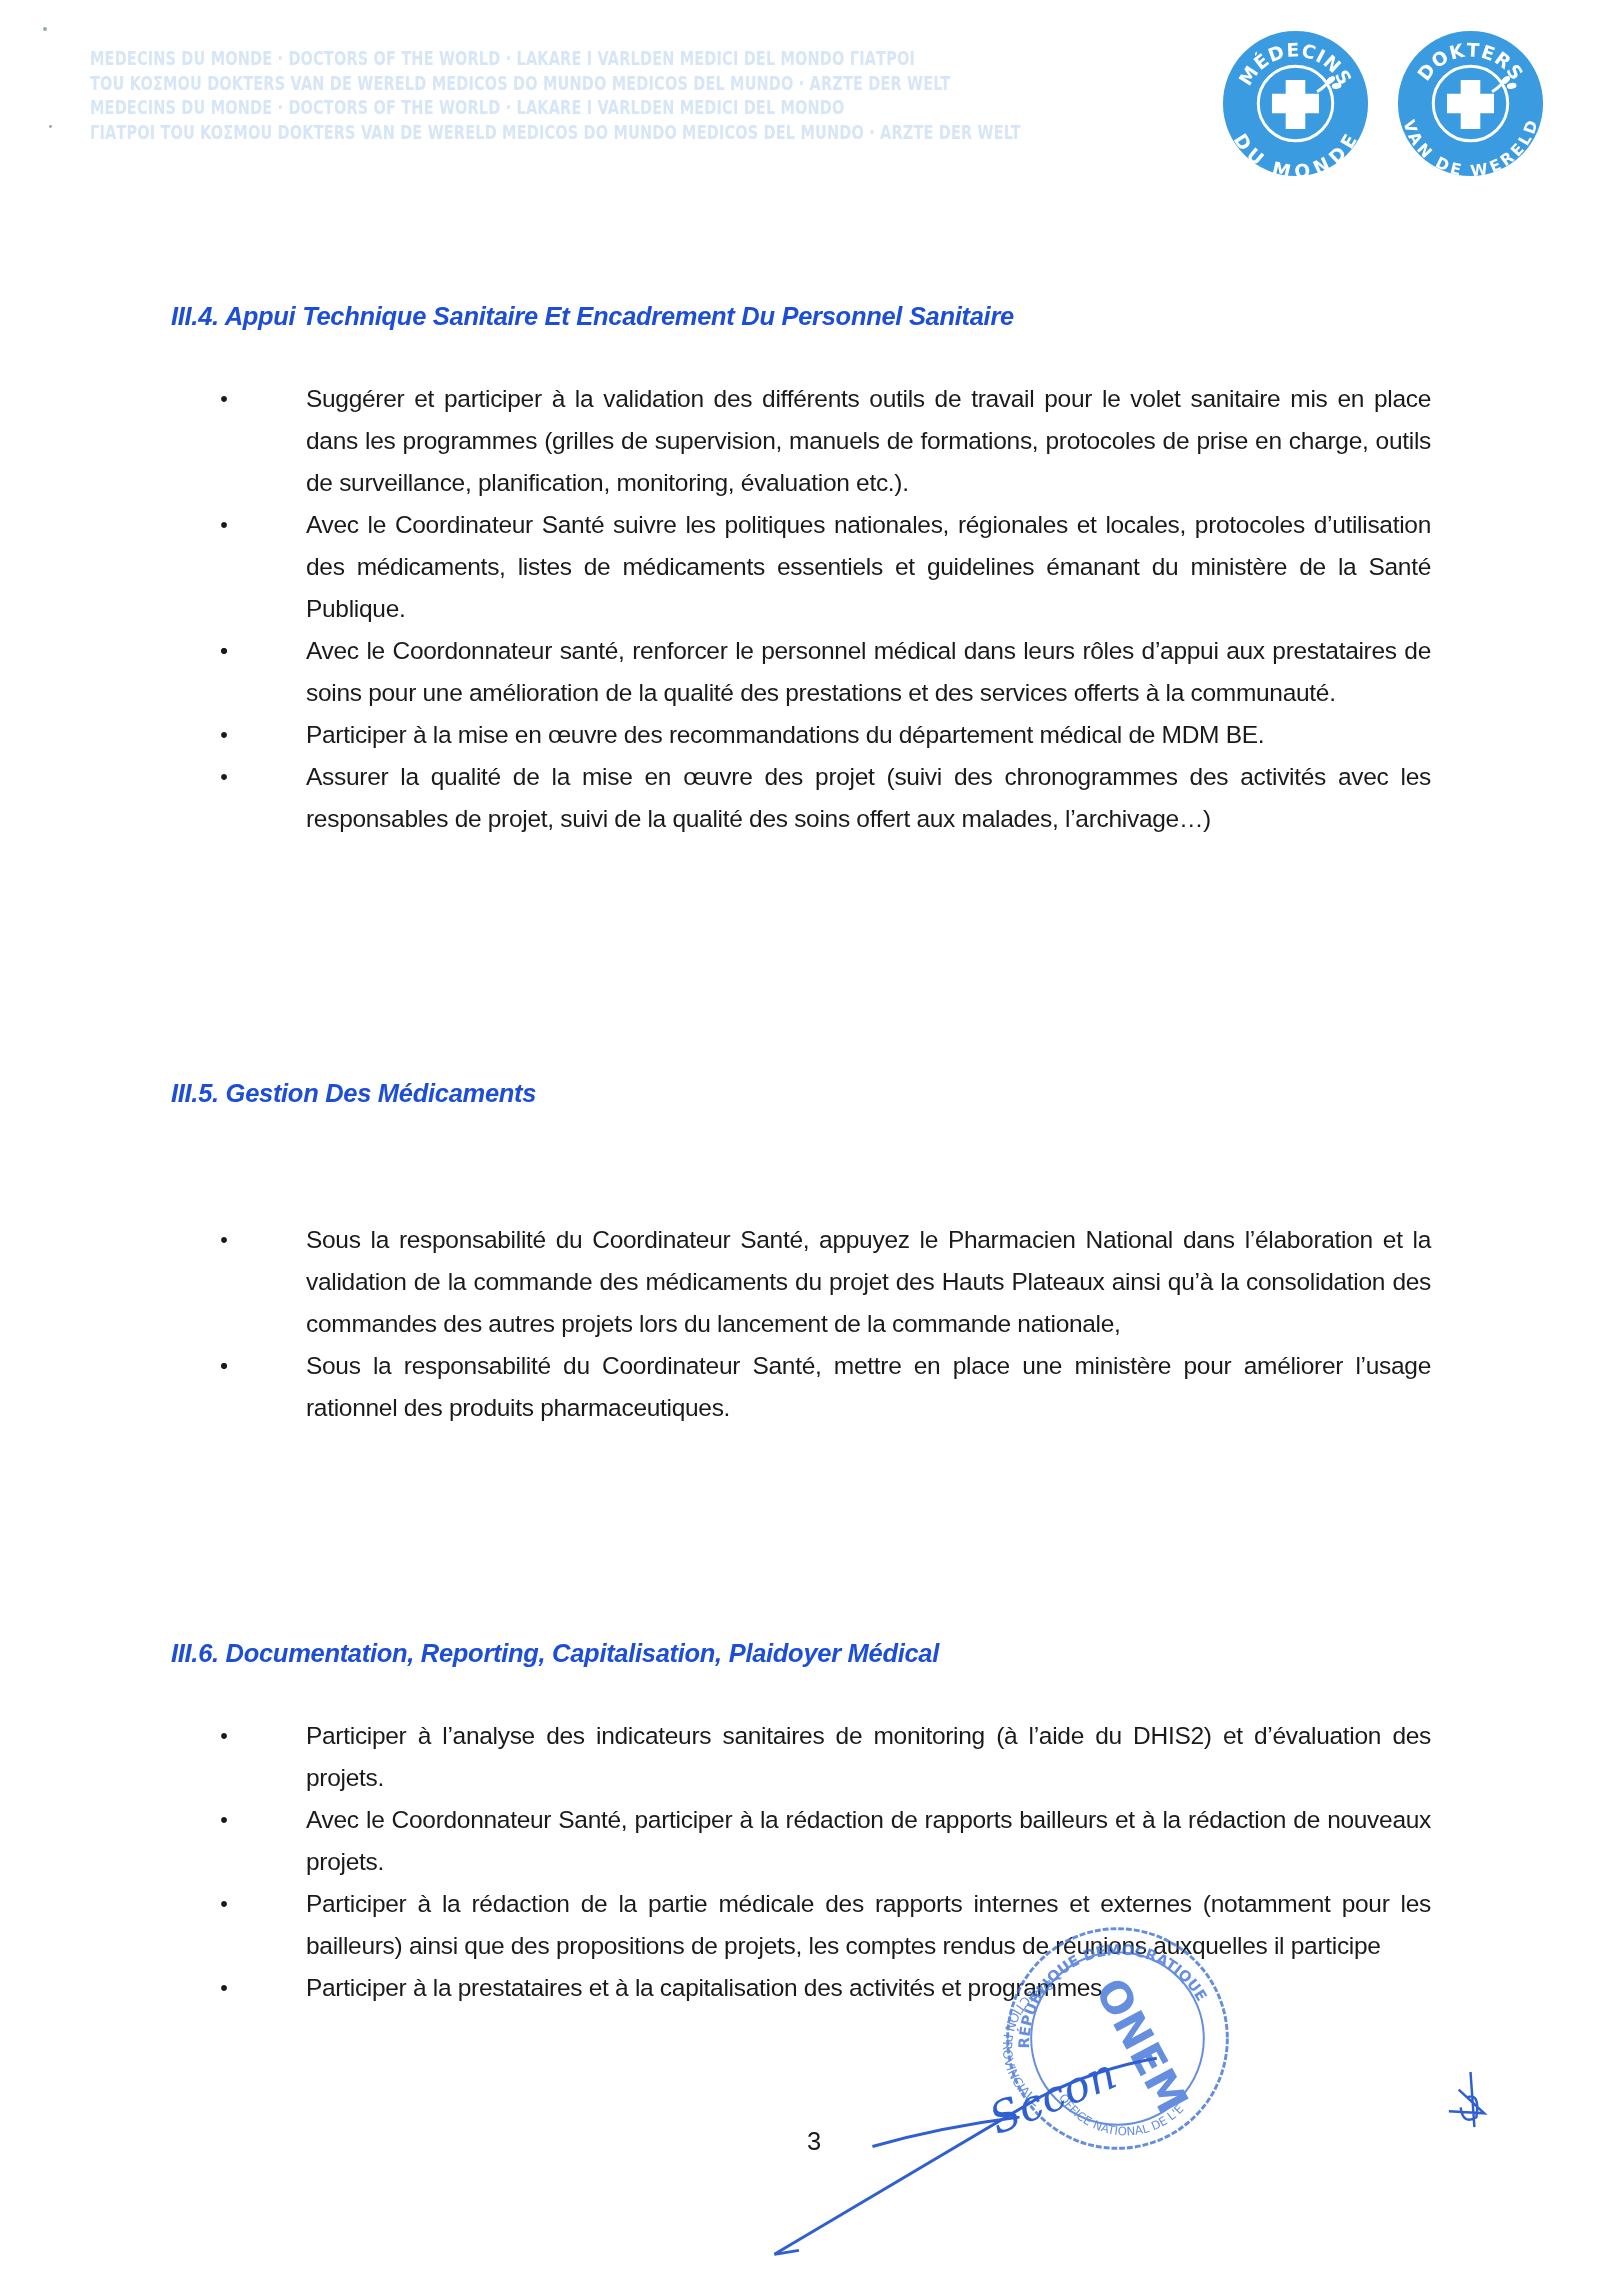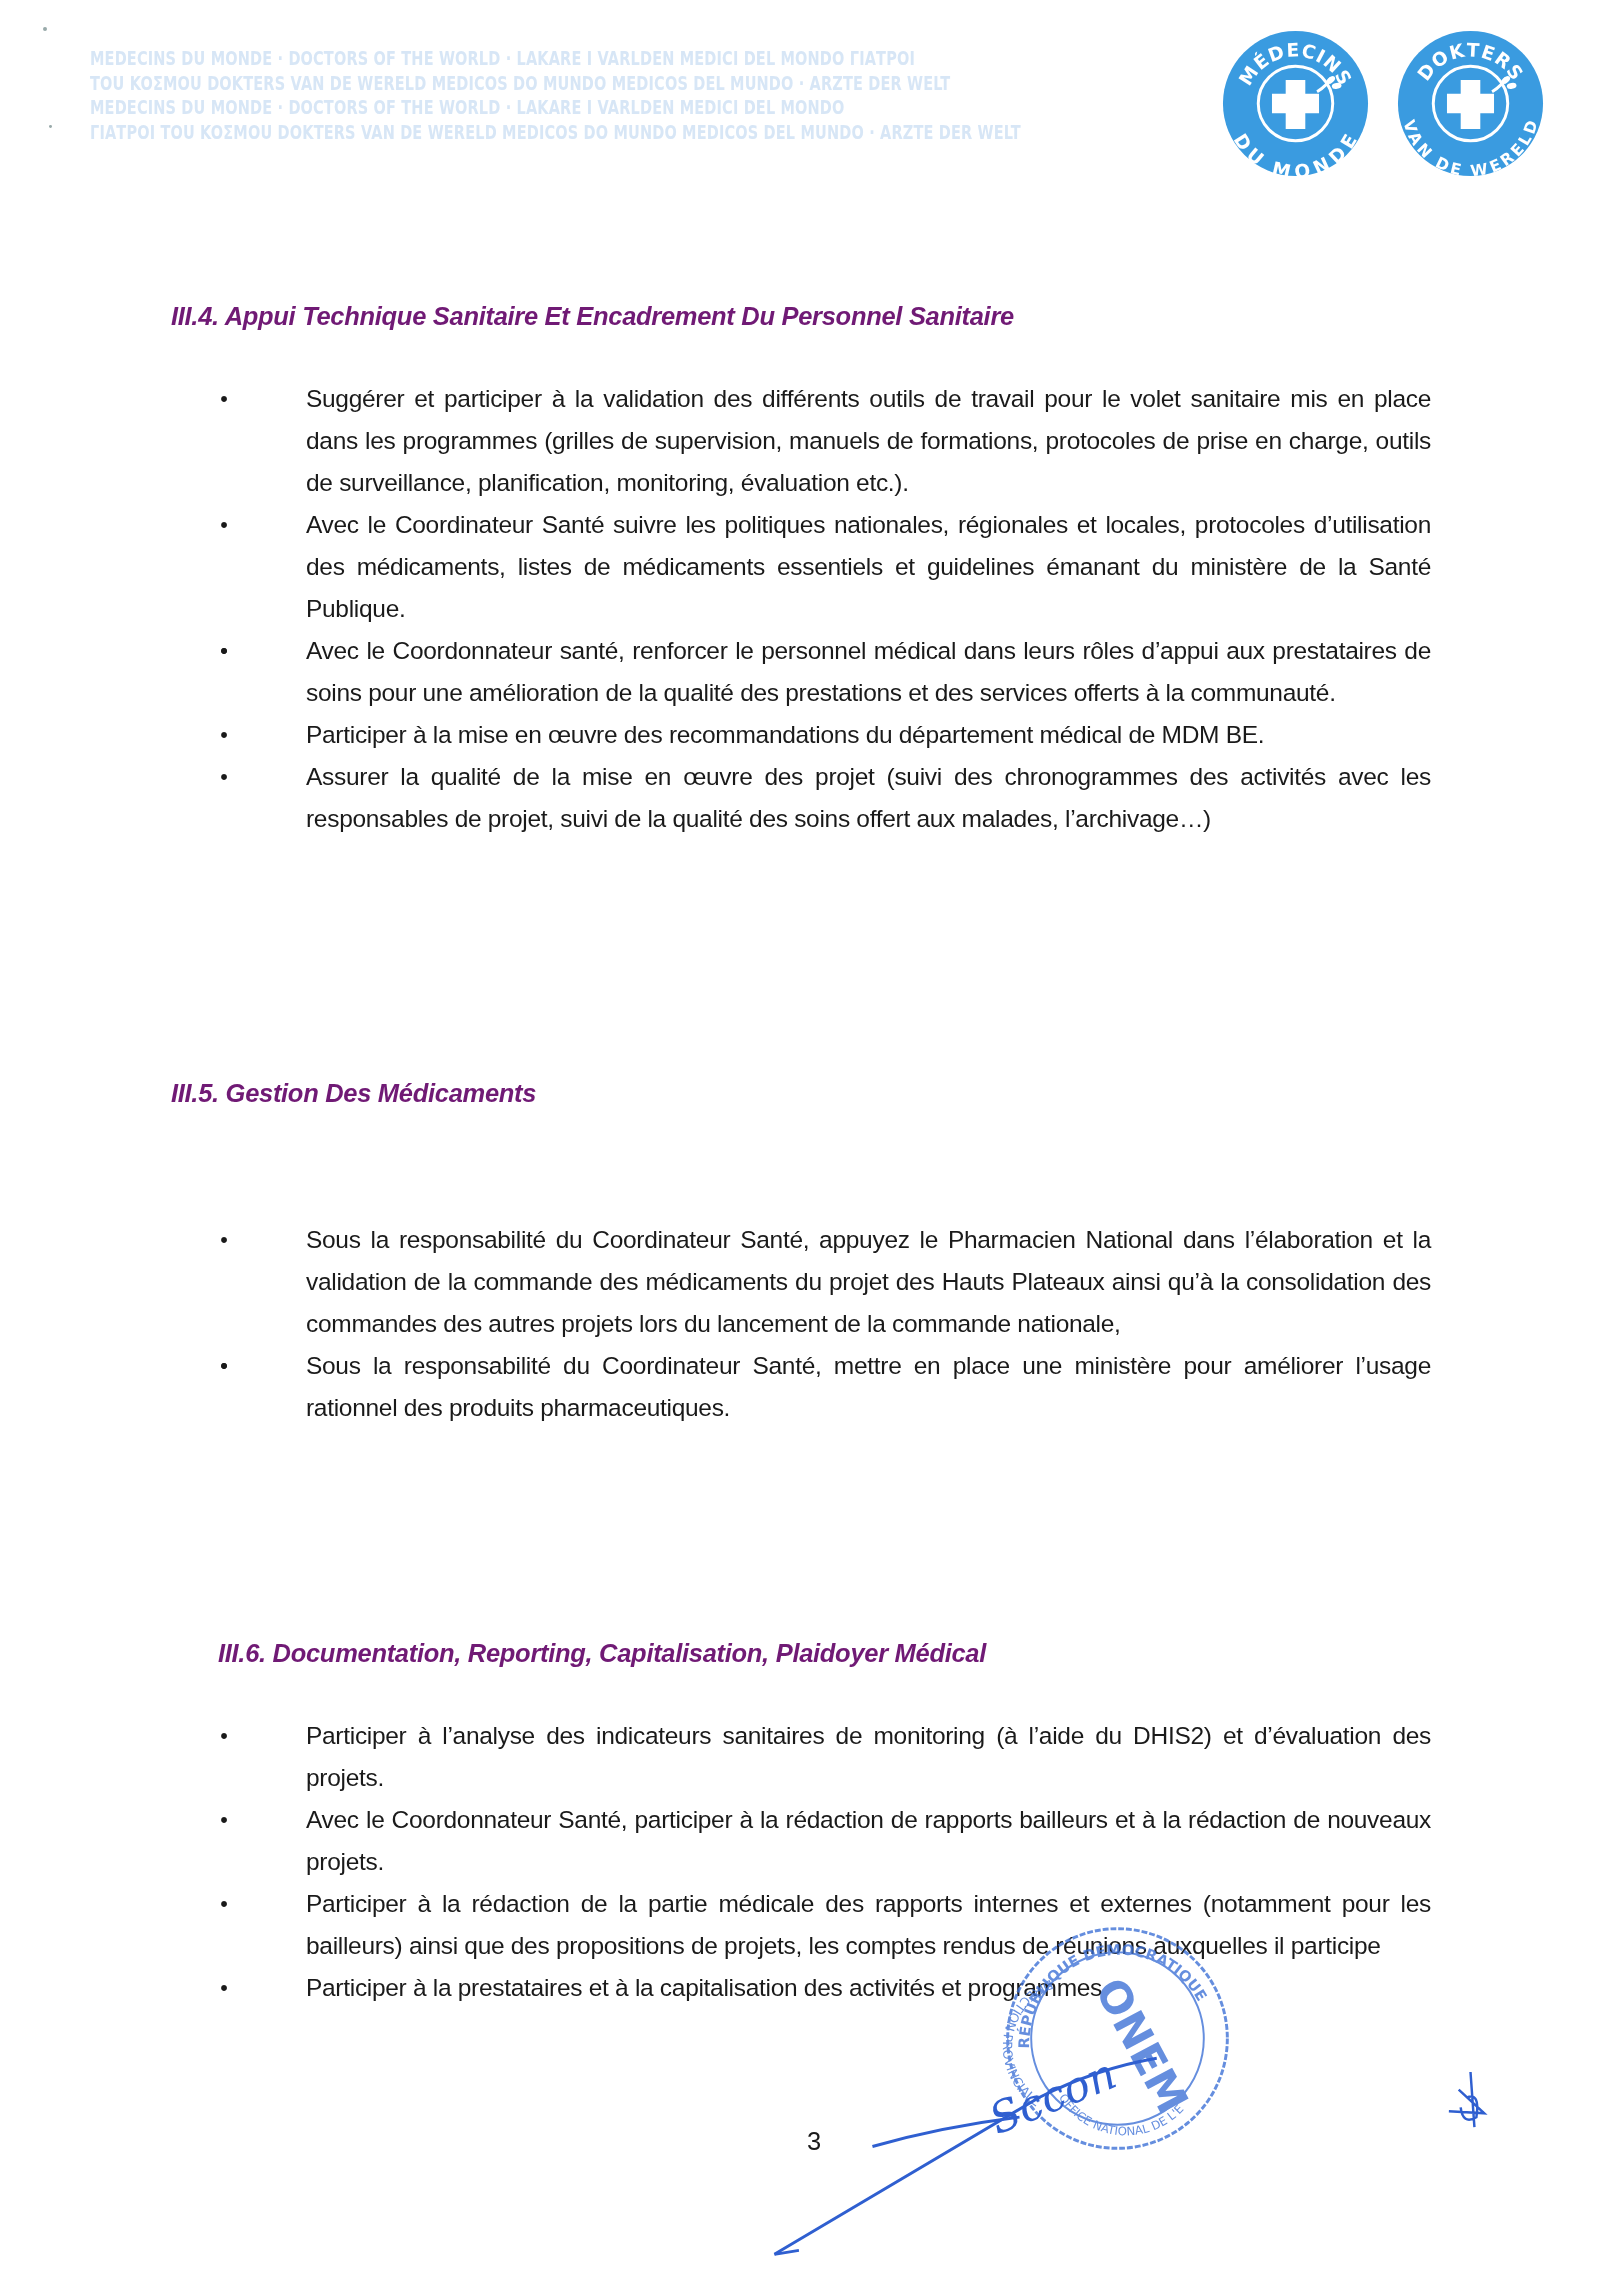--- a/index.html
+++ b/index.html
@@ -7,21 +7,21 @@
          font-family: "Liberation Sans", sans-serif; color: #1a1a1a; }
   .watermark { position: absolute; left: 90px; top: 47px; width: 1108px;
                font-family: "DejaVu Sans", sans-serif; font-weight: bold; font-size: 18.6px;
                line-height: 24.5px; color: #d7e6f6; letter-spacing: 0.2px;
                text-transform: uppercase; white-space: nowrap; transform: scaleX(0.78); transform-origin: left top; }
   .watermark div { white-space: nowrap; }
   .logos { position: absolute; top: 29px; left: 1221px; display: flex; gap: 25.5px; }
   .logo { width: 149px; height: 149px; position: relative; }
   .logo svg { width: 149px; height: 149px; display: block; }
   .heading { position: absolute; left: 171px; font-style: italic; font-weight: bold;
-             font-size: 25.5px; color: #701a75; letter-spacing: -0.3px; }
+             font-size: 25.5px; color: #1d4ed8; letter-spacing: -0.3px; }
   .list { position: absolute; left: 306px; width: 1125px; margin: 0; padding: 0; list-style: none; }
   .list li { position: relative; font-size: 24.5px; line-height: 42px; text-align: justify;
              letter-spacing: -0.3px; word-spacing: 0px; }
   .list li .bullet { position: absolute; left: -92px; top: 0; width: 19.6px; text-align: center; font-size: 21.6px; }
   .page-number { position: absolute; left: 807px; top: 2127px; font-size: 25.5px; }
   .stamp { position: absolute; left: 990px; top: 1911px; width: 255px; height: 255px; }
   .signature { position: absolute; left: 745px; top: 2019px; width: 549px; height: 255px; }
   .initials { position: absolute; left: 1441px; top: 2068px; width: 59px; height: 69px; }
   .scan-mark { position: absolute; width: 3.9px; height: 3.9px; background: #9aa; border-radius: 50%; }
 </style>
@@ -91,21 +91,21 @@
   <li><span class="bullet">•</span><span>Assurer la qualité de la mise en œuvre des projet (suivi des chronogrammes des activités avec les responsables de projet, suivi de la qualité des soins offert aux malades, l’archivage…)</span></li>
 </ul>
 
 <div class="heading" style="top:1079px;">III.5. Gestion Des Médicaments</div>
 <ul class="list" style="top:1219px;">
   <li><span class="bullet">•</span><span>Sous la responsabilité du Coordinateur Santé, appuyez le Pharmacien National dans l’élaboration et la validation de la commande des médicaments du projet des Hauts Plateaux ainsi qu’à la consolidation des commandes des autres projets lors du lancement de la commande nationale,</span></li>
   <li><span class="bullet">•</span></li>
   <li><span class="bullet">•</span><span>Sous la responsabilité du Coordinateur Santé, mettre en place une ministère pour améliorer l’usage rationnel des produits pharmaceutiques.</span></li>
 </ul>
 
-<div class="heading" style="top:1639px;margin-left:47px;">III.6. Documentation, Reporting, Capitalisation, Plaidoyer Médical</div>
+<div class="heading" style="top:1639px;">III.6. Documentation, Reporting, Capitalisation, Plaidoyer Médical</div>
 <ul class="list" style="top:1715px;">
   <li><span class="bullet">•</span><span>Participer à l’analyse des indicateurs sanitaires de monitoring (à l’aide du DHIS2) et d’évaluation des projets.</span></li>
   <li><span class="bullet">•</span><span>Avec le Coordonnateur Santé, participer à la rédaction de rapports bailleurs et à la rédaction de nouveaux projets.</span></li>
   <li><span class="bullet">•</span><span>Participer à la rédaction de la partie médicale des rapports internes et externes (notamment pour les bailleurs) ainsi que des propositions de projets, les comptes rendus de réunions auxquelles il participe</span></li>
   <li><span class="bullet">•</span><span>Participer à la prestataires et à la capitalisation des activités et programmes</span></li>
 </ul>
 
 <div class="stamp">
   <svg viewBox="0 0 260 260" width="255" height="255" style="opacity:0.78">
     <defs>

